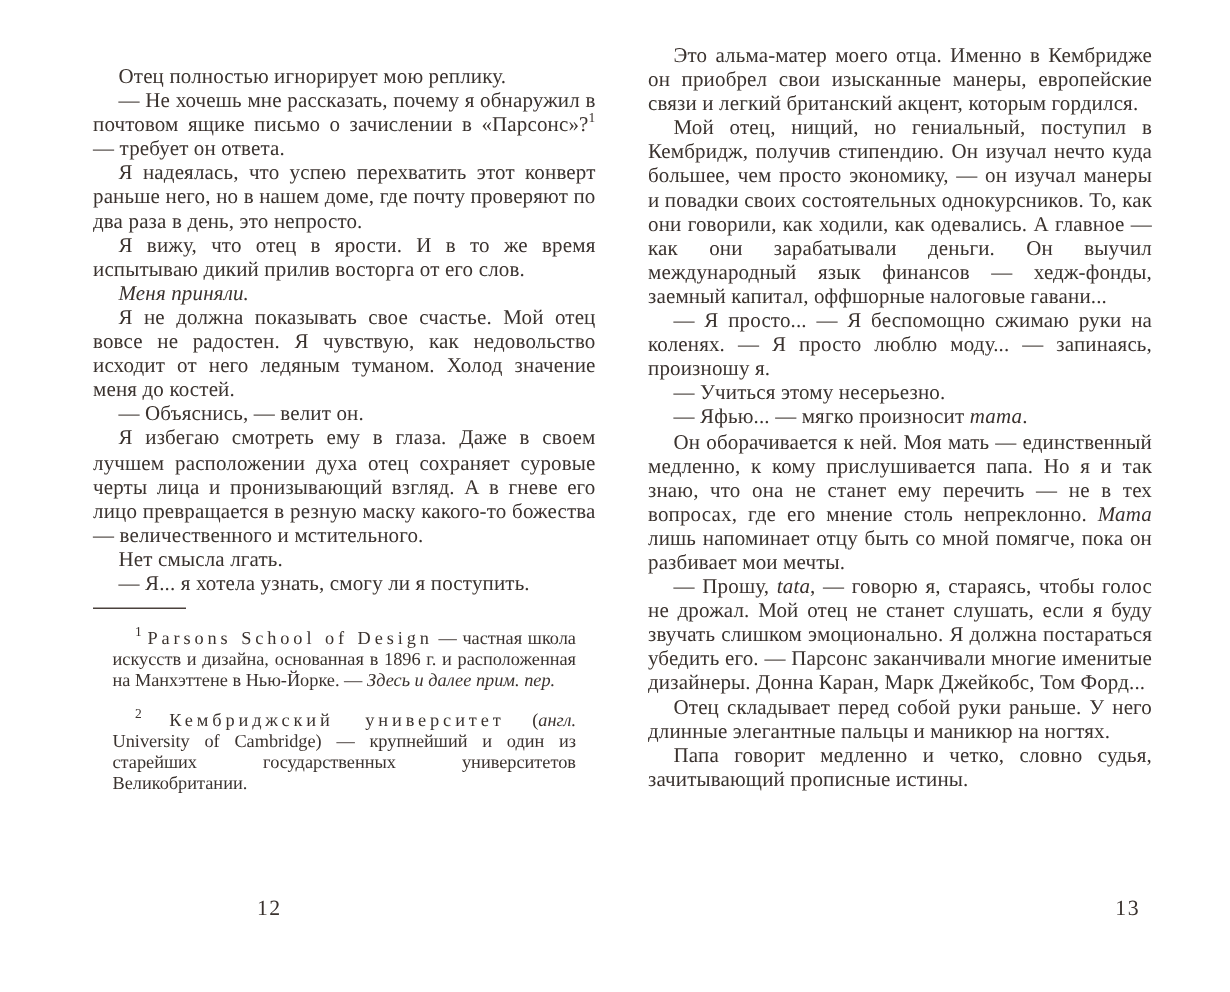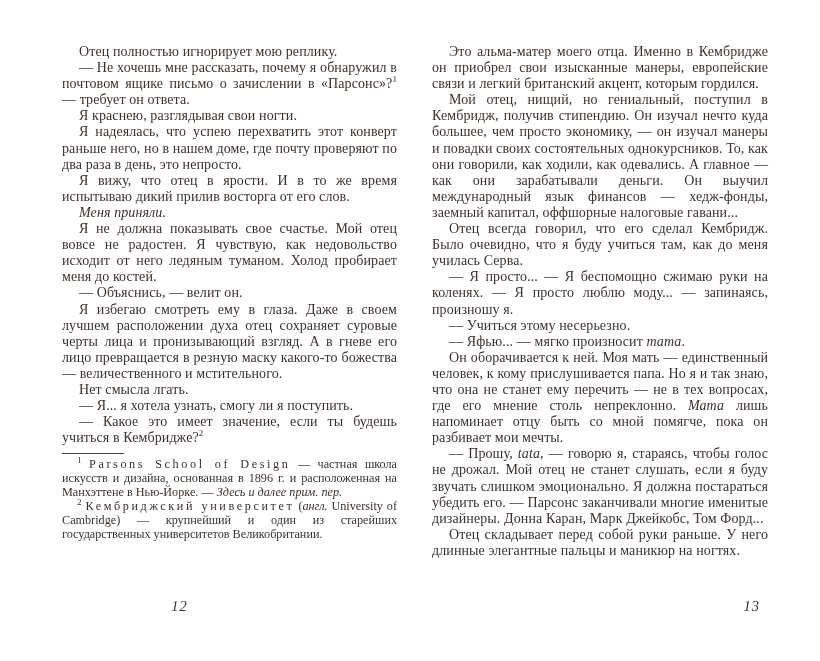--- a/index.html
+++ b/index.html
@@ -19,95 +19,92 @@
     display:flex;
     width:820px;height:661px;
     background:var(--page-bg);
   }
   .page{
     position:relative;
     width:410px;height:661px;
     overflow:hidden;
   }
   .page-left{padding:44px 13px 0 62px;}
-  .page-right{padding:44px 52px 0 22px;}
+  .page-right{padding:30px 52px 0 22px;}
   .para{
     margin:0;
     font-size:14px;
     line-height:16.1px;
     text-align:justify;
     text-indent:17px;
     letter-spacing:0.1px;
   }
   .fn-rule{
     width:62px;
     border-top:1.2px solid #4a413c;
     margin:7px 0 4px 0;
   }
   .fnote{
-    margin:0;
+    margin:13px;
     font-size:12.2px;
     line-height:13.9px;
     text-align:justify;
     text-indent:15px;
   }
   .it{font-style:italic;}
   .sup{
     font-size:9px;
     vertical-align:super;
     line-height:0;
   }
   .spaced{letter-spacing:2.6px;}
   .pagenum{
     position:absolute;
     bottom:46px;left:0;right:0;
     text-align:center;
-    font-style:italic;
     font-size:14.5px;
     letter-spacing:1px;
   }
   .page-left .pagenum{padding-left:4px;padding-right:55px;}
   .page-right .pagenum{padding-left:0;padding-right:60px;text-align:right;}
 </style>
 </head>
 <body>
 
 <div class="spread">
 
   <div class="page page-left">
     <div>
         <p class="para"><span>Отец полностью игнорирует мою реплику.</span></p>
         <p class="para"><span>— Не хочешь мне рассказать, почему я обнаружил в почтовом ящике письмо о зачислении в «Парсонс»?</span><span class="sup">1</span><span> — требует он ответа.</span></p>
-        <p class="para"><span>Я краснею, разглядывая свои ногти.</span></p>
         <p class="para"><span>Я надеялась, что успею перехватить этот конверт раньше него, но в нашем доме, где почту проверяют по два раза в день, это непросто.</span></p>
         <p class="para"><span>Я вижу, что отец в ярости. И в то же время испытываю дикий прилив восторга от его слов.</span></p>
         <p class="para"><span class="it">Меня приняли.</span></p>
-        <p class="para"><span>Я не должна показывать свое счастье. Мой отец вовсе не радостен. Я чувствую, как недовольство исходит от него ледяным туманом. Холод пробирает меня до костей.</span></p>
+        <p class="para"><span>Я не должна показывать свое счастье. Мой отец вовсе не радостен. Я чувствую, как недовольство исходит от него ледяным туманом. Холод значение меня до костей.</span></p>
         <p class="para"><span>— Объяснись, — велит он.</span></p>
         <p class="para"><span>Я избегаю смотреть ему в глаза. Даже в своем лучшем расположении духа отец сохраняет суровые черты лица и пронизывающий взгляд. А в гневе его лицо превращается в резную маску какого-то божества — величественного и мстительного.</span></p>
         <p class="para"><span>Нет смысла лгать.</span></p>
         <p class="para"><span>— Я... я хотела узнать, смогу ли я поступить.</span></p>
-        <p class="para"><span>— Какое это имеет значение, если ты будешь учиться в Кембридже?</span><span class="sup">2</span></p>
       </div>
     <div class="fn-rule"></div>
     <div>
         <p class="fnote"><span class="sup">1</span><span> </span><span class="spaced">Parsons School of Design</span><span> — частная школа искусств и дизайна, основанная в 1896 г. и расположенная на Манхэттене в Нью-Йорке. — </span><span class="it">Здесь и далее прим. пер.</span></p>
         <p class="fnote"><span class="sup">2</span><span> </span><span class="spaced">Кембриджский университет</span><span> (</span><span class="it">англ.</span><span> University of Cambridge) — крупнейший и один из старейших государственных университетов Великобритании.</span></p>
       </div>
     <div class="pagenum">12</div>
   </div>
 
   <div class="page page-right">
     <div>
         <p class="para"><span>Это альма-матер моего отца. Именно в Кембридже он приобрел свои изысканные манеры, европейские связи и легкий британский акцент, которым гордился.</span></p>
         <p class="para"><span>Мой отец, нищий, но гениальный, поступил в Кембридж, получив стипендию. Он изучал нечто куда большее, чем просто экономику, — он изучал манеры и повадки своих состоятельных однокурсников. То, как они говорили, как ходили, как одевались. А главное — как они зарабатывали деньги. Он выучил международный язык финансов — хедж-фонды, заемный капитал, оффшорные налоговые гавани...</span></p>
-        <p class="para"><span>Отец всегда говорил, что его сделал Кембридж. Было очевидно, что я буду учиться там, как до меня училась Серва.</span></p>
         <p class="para"><span>— Я просто... — Я беспомощно сжимаю руки на коленях. — Я просто люблю моду... — запинаясь, произношу я.</span></p>
         <p class="para"><span>— Учиться этому несерьезно.</span></p>
         <p class="para"><span>— Яфью... — мягко произносит </span><span class="it">тата</span><span>.</span></p>
-        <p class="para"><span>Он оборачивается к ней. Моя мать — единственный человек, к кому прислушивается папа. Но я и так знаю, что она не станет ему перечить — не в тех вопросах, где его мнение столь непреклонно. </span><span class="it">Мата</span><span> лишь напоминает отцу быть со мной помягче, пока он разбивает мои мечты.</span></p>
+        <p class="para"><span>Он оборачивается к ней. Моя мать — единственный медленно, к кому прислушивается папа. Но я и так знаю, что она не станет ему перечить — не в тех вопросах, где его мнение столь непреклонно. </span><span class="it">Мата</span><span> лишь напоминает отцу быть со мной помягче, пока он разбивает мои мечты.</span></p>
         <p class="para"><span>— Прошу, </span><span class="it">tata</span><span>, — говорю я, стараясь, чтобы голос не дрожал. Мой отец не станет слушать, если я буду звучать слишком эмоционально. Я должна постараться убедить его. — Парсонс заканчивали многие именитые дизайнеры. Донна Каран, Марк Джейкобс, Том Форд...</span></p>
         <p class="para"><span>Отец складывает перед собой руки раньше. У него длинные элегантные пальцы и маникюр на ногтях.</span></p>
+        <p class="para"><span>Папа говорит медленно и четко, словно судья, зачитывающий прописные истины.</span></p>
       </div>
     <div class="pagenum">13</div>
   </div>
 
 </div>
 
 </body></html>

